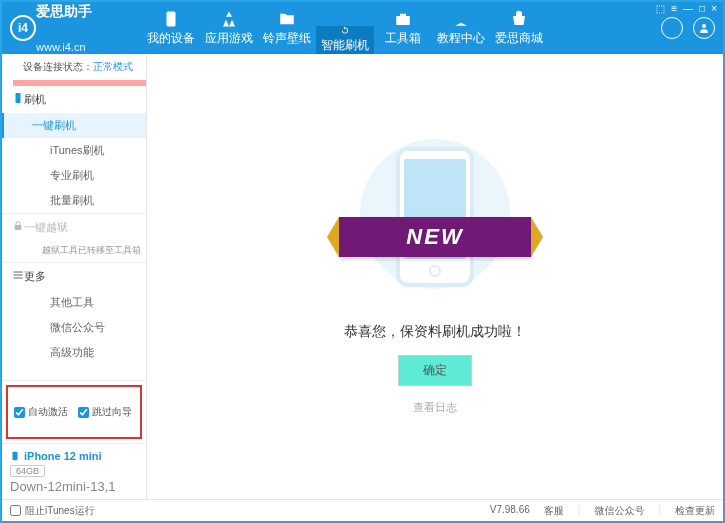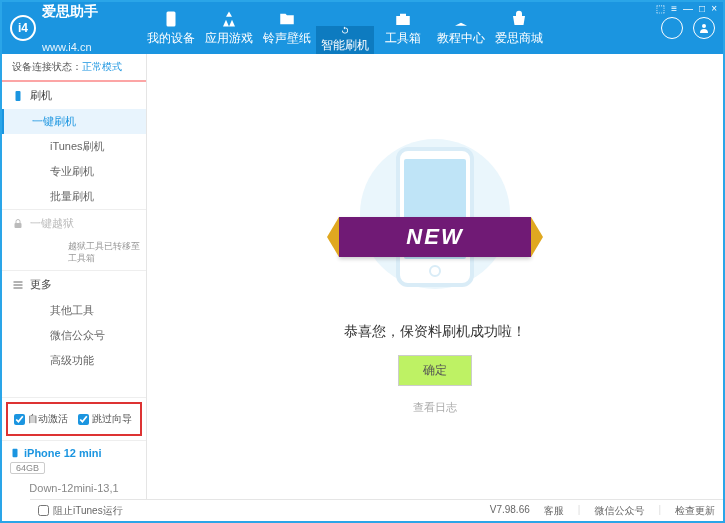--- a/index.html
+++ b/index.html
@@ -1,63 +1,63 @@
 <!DOCTYPE html>
 <html><head>
 <meta charset="utf-8">
 <style>
 * { margin: 0; padding: 0; box-sizing: border-box; font-family: "Microsoft YaHei", sans-serif; }
 body { width: 725px; height: 523px; border: 2px solid #2aa5e8; background: #fff; }
 .header { height: 52px; background: #1b95e0; display: flex; align-items: center; padding: 0 8px; }
 .logo-area { display: flex; align-items: center; margin-right: 12px; width: 120px; }
-.logo-circle { width: 26px; height: 26px; border: 2px solid #fff; border-radius: 50%; display: flex; align-items: center; justify-content: center; color: #fff; font-size: 12px; font-weight: bold; margin-right: 6px; }
+.logo-circle { width: 26px; height: 26px; border: 2px solid #fff; border-radius: 50%; display: flex; align-items: center; justify-content: center; color: #fff; font-size: 12px; font-weight: bold; }
 .logo-text { color: #fff; }
 .logo-title { font-size: 14px; font-weight: bold; line-height: 14px; }
 .logo-url { font-size: 11px; line-height: 11px; opacity: 0.9; margin-top: 24px; }
 .nav { display: flex; height: 100%; flex: 1; }
 .nav-item { width: 58px; display: flex; flex-direction: column; align-items: center; justify-content: center; color: #fff; font-size: 12px; cursor: pointer; gap: 2px; }
 .nav-item.active { background: #0d7bc0; margin-top: 24px; }
 .nav-item svg { width: 18px; height: 18px; fill: #fff; }
 .header-right { display: flex; align-items: center; gap: 10px; color: #fff; }
 .win-controls { display: flex; gap: 6px; font-size: 10px; position: absolute; top: 3px; right: 8px; color: #fff; }
 .win-controls span { cursor: pointer; }
 .circle-btn { width: 22px; height: 22px; border: 1px solid #fff; border-radius: 50%; display: flex; align-items: center; justify-content: center; cursor: pointer; }
 .circle-btn svg { width: 12px; height: 12px; fill: #fff; }
 .body-area { display: flex; height: calc(100% - 52px - 22px); }
 .sidebar { width: 145px; border-right: 1px solid #e5e5e5; display: flex; flex-direction: column; font-size: 11px; color: #555; }
-.conn-status { padding: 6px 10px; border-bottom: 2px solid #fca5a5; font-size: 10px; }
+.conn-status { padding: 6px 10px; border-bottom: 6px solid #fca5a5; font-size: 10px; margin-left: 11px; }
 .conn-status .mode { color: #1b95e0; }
 .side-section { border-bottom: 1px solid #eee; }
-.side-header { display: flex; align-items: center; padding: 6px 10px; gap: 6px; color: #444; }
+.side-header { display: flex; padding: 6px 10px; color: #444; }
 .side-header svg { width: 12px; height: 12px; fill: #666; }
 .side-sub { padding: 5px 0 5px 48px; cursor: pointer; color: #666; }
 .side-sub.active { background: #e8f4fd; color: #1b95e0; border-left: 2px solid #1b95e0; padding-left: 28px; }
-.side-note { font-size: 9px; color: #999; padding: 3px 0 6px 26px; line-height: 12px; margin-left: 40px; }
-.sidebar-checks { border: 2px solid #d33; margin: 4px; padding: 8px 6px; display: flex; gap: 10px; font-size: 10px; }
+.side-note { font-size: 9px; color: #999; padding: 3px 0 6px 40px; line-height: 12px; }
+.sidebar-checks { border: 2px solid #d33; margin: 4px; padding: 18px 6px; display: flex; gap: 10px; font-size: 10px; }
 .chk { display: flex; align-items: center; gap: 3px; cursor: pointer; }
 .chk input { accent-color: #1b95e0; width: 11px; height: 11px; }
 .device-info { padding: 5px 8px; border-top: 1px solid #eee; }
 .device-name { display: flex; align-items: center; gap: 4px; font-size: 11px; color: #1b95e0; font-weight: bold; }
 .device-name svg { width: 10px; height: 14px; fill: #1b95e0; }
 .badge { border: 1px solid #ccc; border-radius: 2px; font-size: 9px; color: #888; padding: 0 5px; margin-top: 2px; display: inline-block; }
-.device-model { font-size: 11px; color: #888; margin-top: 8px; text-align: center; }
+.device-model { font-size: 13px; color: #888; margin-top: 2px; }
 .main { flex: 1; display: flex; flex-direction: column; align-items: center; justify-content: center; gap: 14px; }
 .phone-ill { width: 180px; height: 170px; position: relative; }
 .circle-bg { width: 150px; height: 150px; background: #eaf6fc; border-radius: 50%; position: absolute; top: 0; left: 15px; }
 .phone { width: 78px; height: 140px; background: #fff; border: 4px solid #d9ecf7; border-radius: 12px; position: absolute; top: 8px; left: 51px; display: flex; flex-direction: column; align-items: center; }
 .phone-screen { width: 62px; height: 100px; background: #bfe4f7; margin-top: 8px; border-radius: 2px; }
 .phone-btn { width: 12px; height: 12px; border: 2px solid #d9ecf7; border-radius: 50%; margin-top: 6px; }
 .banner { position: absolute; top: 78px; left: -6px; width: 192px; height: 40px; background: #701a75; display: flex; align-items: center; justify-content: center; color: #fff; font-weight: bold; font-size: 22px; letter-spacing: 2px; font-style: italic; box-shadow: 0 2px 4px rgba(0,0,0,0.2); }
 .banner::before, .banner::after { content: ""; position: absolute; top: 0; width: 0; height: 0; border-top: 20px solid transparent; border-bottom: 20px solid transparent; }
 .banner::before { left: -12px; border-right: 12px solid #e0a820; }
 .banner::after { right: -12px; border-left: 12px solid #e0a820; }
 .msg { font-size: 14px; color: #333; }
-.ok-btn { border: 1px solid #ccc; background: #bef264; padding: 6px 24px; font-size: 12px; cursor: pointer; color: #555; }
+.ok-btn { border: 1px solid #ccc; background: #5eead4; padding: 6px 24px; font-size: 12px; cursor: pointer; color: #555; }
 .log-link { font-size: 11px; color: #aaa; cursor: pointer; }
-.statusbar { height: 22px; border-top: 1px solid #e5e5e5; display: flex; align-items: center; font-size: 10px; color: #666; padding: 0 8px; margin-left: 28px; }
+.statusbar { height: 22px; border-top: 1px solid #e5e5e5; display: flex; align-items: center; font-size: 10px; color: #666; padding: 0 8px; }
 .statusbar .left { display: flex; align-items: center; gap: 4px; }
 .statusbar .right { margin-left: auto; display: flex; gap: 14px; }
 .statusbar .right span { cursor: pointer; }
 .sep { color: #ddd; }
 </style>
 </head>
 <body>
 
 <div class="win-controls">
   <span>⬚</span>

